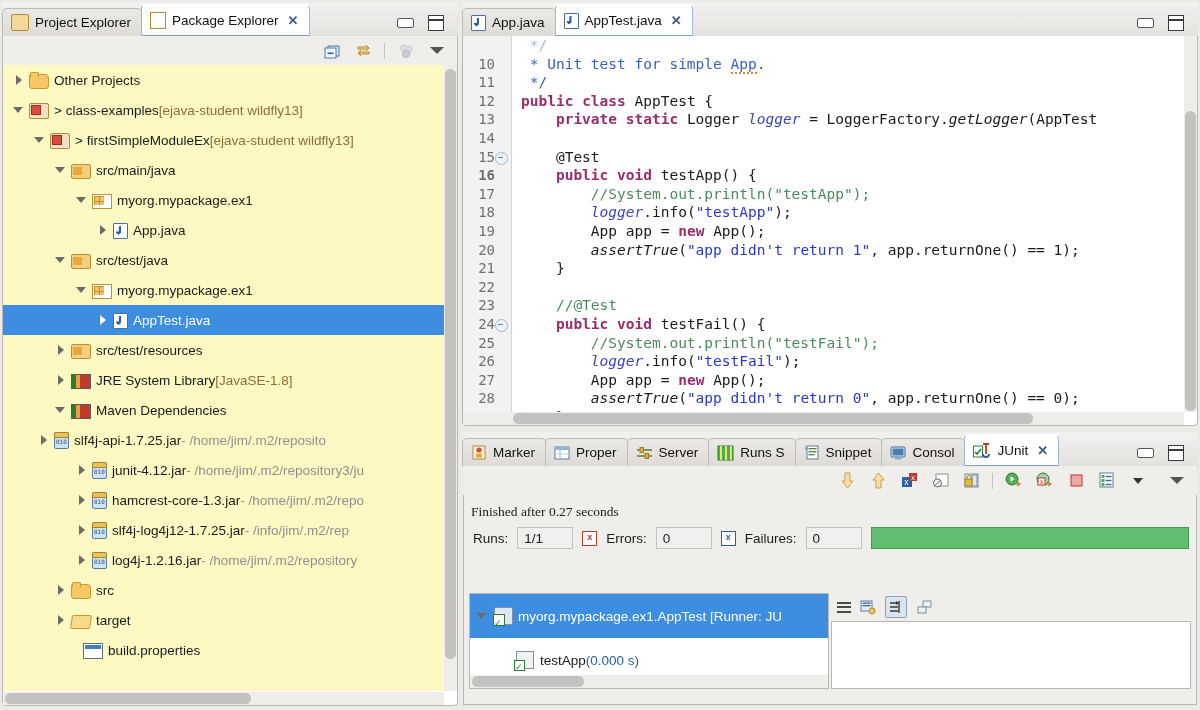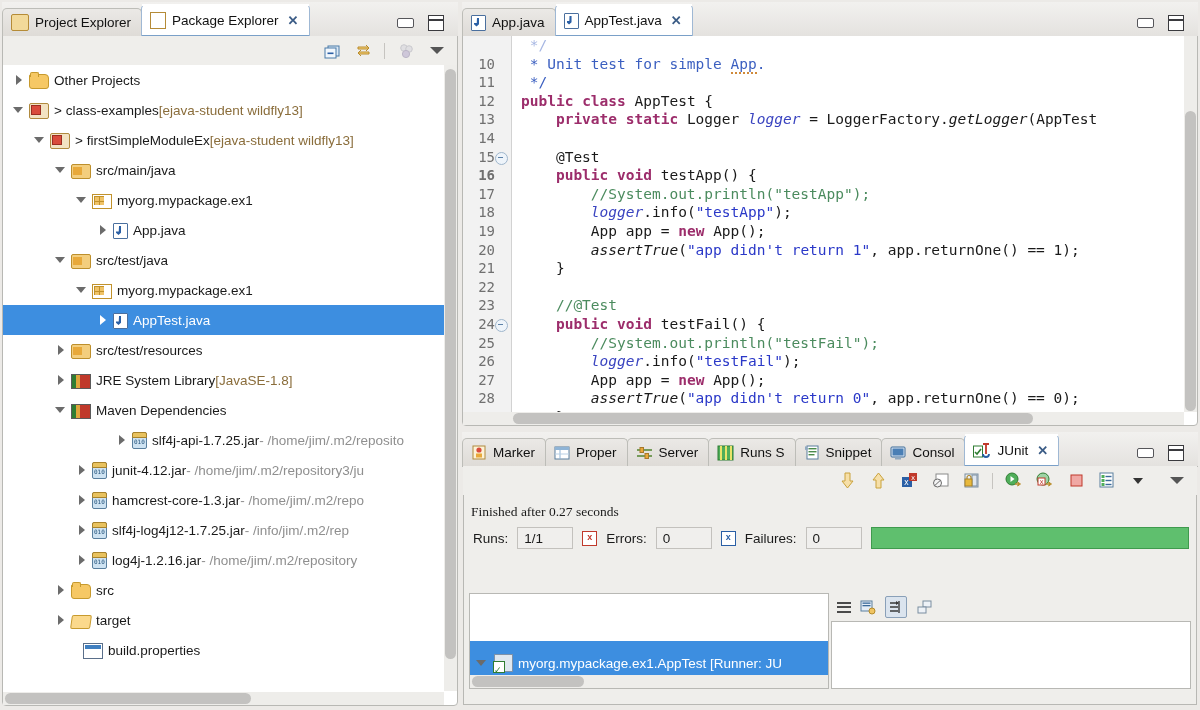--- a/index.html
+++ b/index.html
@@ -67,21 +67,21 @@
     display: flex; align-items: center; justify-content: flex-end; gap: 11px;
     padding-right: 10px;
   }
   .tbicon { width: 20px; height: 20px; display:flex; align-items:center; justify-content:center; cursor: default;}
   .vsep { width: 1px; height: 16px; background: #c6c4c0; }
 
   
   #left { left: 2px; top: 2px; width: 456px; height: 704px; }
   .tree {
     position: absolute; left: 1px; right: 14px; top: 63px; bottom: 15px;
-    background: #ffffff; overflow: hidden;
+    background: #fef9c3; overflow: hidden;
   }
   .trow {
     display: flex; align-items: center; height: 30px;
     white-space: nowrap; font-size: 13.5px; cursor: default;
   }
   .trow.sel { background: #3d8ee0; color: #fff; }
   .arrow { width: 13px; height: 13px; flex: none; position: relative; }
   .arrow.collapsed::after {
     content:""; position:absolute; left:3px; top:1px;
     border-left: 6px solid #6b6b6b; border-top: 5px solid transparent; border-bottom: 5px solid transparent;
@@ -161,21 +161,21 @@
     padding: 0 6px; font-size: 13.5px; min-width: 56px; box-sizing: border-box;
   }
   .badge-e { width: 13px; height: 13px; background: #ffffff; border: 1.5px solid #c0392b; color:#c0392b;
      font-size: 9px; line-height: 10px; text-align: center; font-weight: bold; }
   .badge-f { width: 13px; height: 13px; background: #ffffff; border: 1.5px solid #2a5fa5; color:#2a5fa5;
      font-size: 9px; line-height: 10px; text-align: center; font-weight: bold; }
   .progressbar { flex: 1 1 auto; height: 20px; background: #5fbf6e; border: 1px solid #3f9a4e; }
 
   .jsplit { position: absolute; left: 6px; right: 6px; top: 98px; bottom: 16px; display: flex; gap: 2px; }
   .jtree { width: 358px; background: #fff; border: 1px solid #b8b8b4; position: relative; overflow: hidden; }
-  .jrow { display: flex; align-items: center; height: 44px; white-space: nowrap; font-size: 13.5px; padding-left: 4px; margin-top: 47px; }
+  .jrow { display: flex; align-items: center; height: 44px; white-space: nowrap; font-size: 13.5px; padding-left: 4px; }
   .jrow.sel { background: #3d8ee0; color: #fff; }
   .ic-testclass { width: 17px; height: 16px; position: relative; flex: none; margin-right: 5px;
      background:#dfe7ef; border:1px solid #7d91a8; }
   .ic-testclass::after{content:"";position:absolute;left:-2px;bottom:-2px;width:10px;height:10px;background:#fff;border:1px solid #2f7d32;}
   .ic-testclass::before{content:"✓";position:absolute;left:-1px;bottom:-4px;font-size:9px;color:#2f7d32;z-index:2;}
   .ic-testmeth { width: 16px; height: 16px; position: relative; flex: none; margin-right: 6px;
      background:#eef3f8; border:1px solid #7d91a8; }
   .ic-testmeth::before{content:"✓";position:absolute;left:-2px;bottom:-4px;font-size:9px;color:#2f7d32;z-index:2;}
   .ic-testmeth::after{content:"";position:absolute;left:-3px;bottom:-3px;width:9px;height:9px;background:#fff;border:1px solid #2f7d32;}
   .time { color: #2a5fa5; }
@@ -307,21 +307,21 @@
           <span class="arrow collapsed"></span>
           <span class="ticon ic-lib"></span>
           <span>JRE System Library</span>
           <span class="brown"> [JavaSE-1.8]</span>
         </div>
         <div class="trow" style="padding-left: 52px;">
           <span class="arrow expanded"></span>
           <span class="ticon ic-lib"></span>
           <span>Maven Dependencies</span>
         </div>
-        <div class="trow" style="padding-left: 113px;">
+        <div class="trow" style="padding-left: 35px;">
           <span class="arrow collapsed"></span>
           <span class="ticon ic-jar"></span>
           <span>slf4j-api-1.7.25.jar</span>
           <span class="muted"> - /home/jim/.m2/reposito</span>
         </div>
         <div class="trow" style="padding-left: 73px;">
           <span class="arrow collapsed"></span>
           <span class="ticon ic-jar"></span>
           <span>junit-4.12.jar</span>
           <span class="muted"> - /home/jim/.m2/repository3/ju</span>

